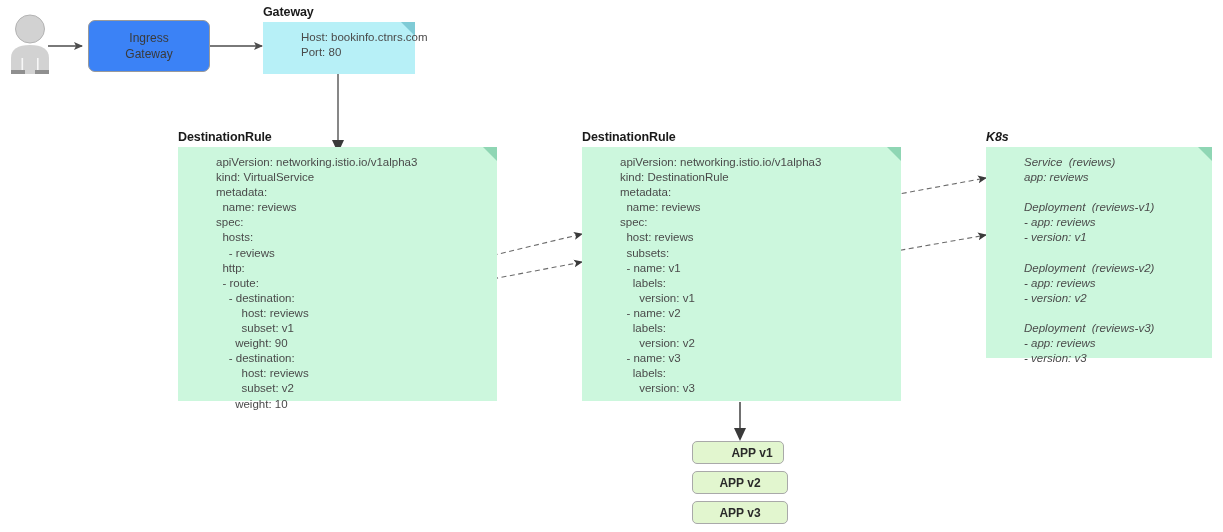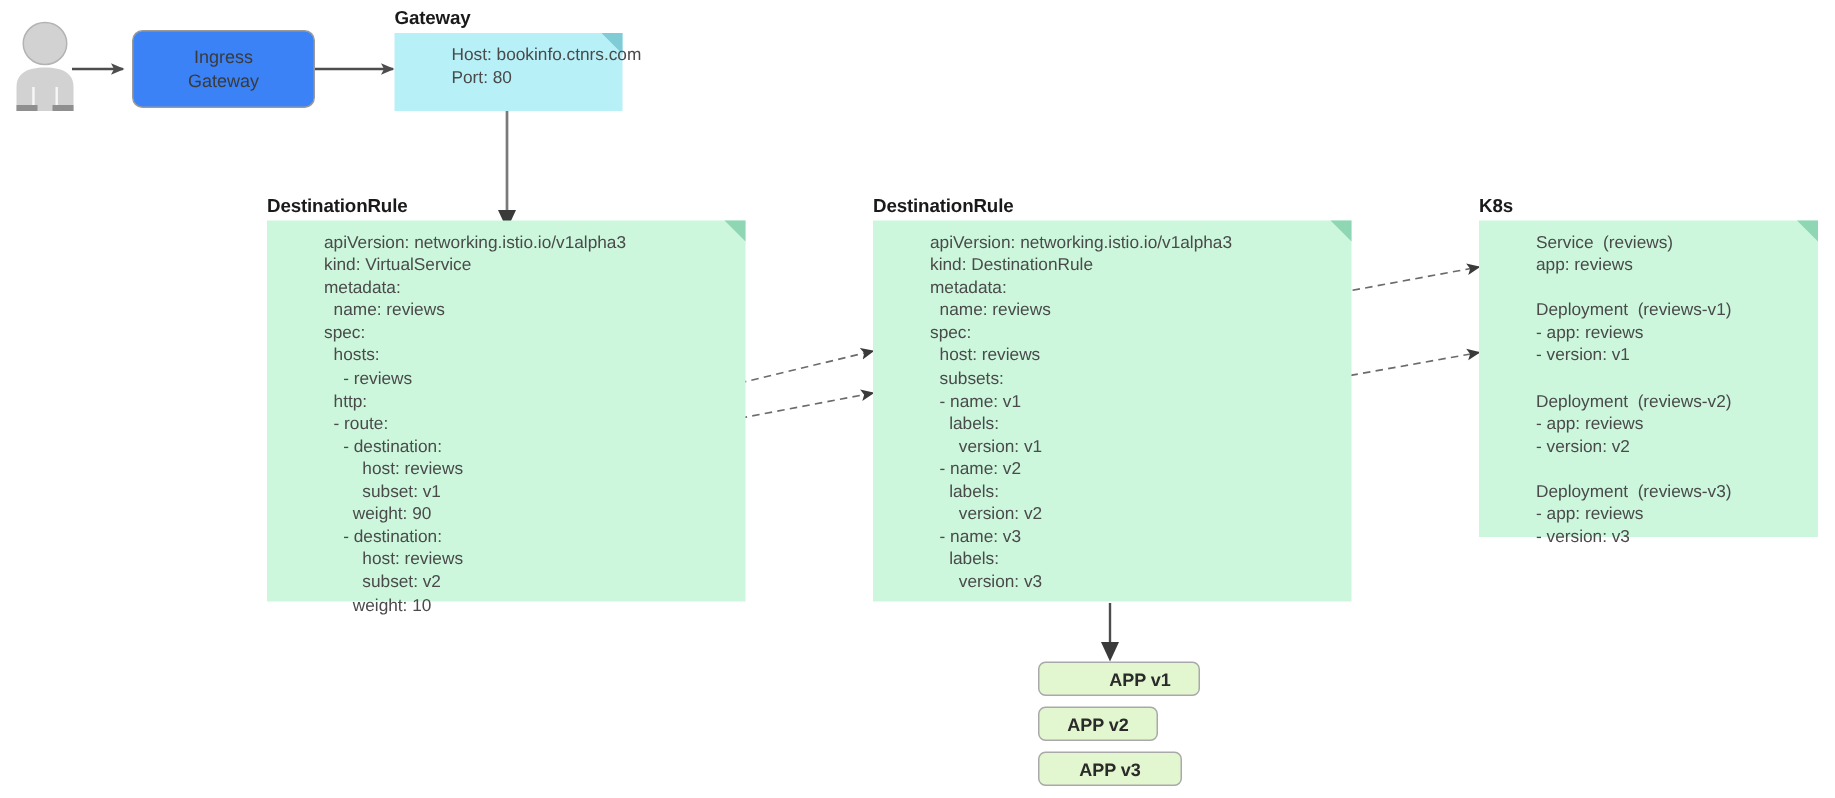--- a/index.html
+++ b/index.html
@@ -217,42 +217,42 @@
     labels:
       version: v1
   - name: v2
     labels:
       version: v2
   - name: v3
     labels:
       version: v3</div>
   </div>
 
-  <div class="note note-green" style="left:986px; top:147px; width:226px; height:211px;">
+  <div class="note note-green" style="left:986px; top:147px; width:226px; height:211px;font-style:italic;">
     <span class="note-title">K8s</span>
     <span class="fold"></span>
     <div class="note-body">Service  (reviews)
 app: reviews
 
 Deployment  (reviews-v1)
 - app: reviews
 - version: v1
 
 Deployment  (reviews-v2)
 - app: reviews
 - version: v2
 
 Deployment  (reviews-v3)
 - app: reviews
 - version: v3</div>
   </div>
 
-  <div class="rbox rbox-lime" style="left:692px; top:441px; width:108px; height:23px;padding-left:28px;">
+  <div class="rbox rbox-lime" style="left:692px; top:441px; width:92px; height:23px;padding-left:28px;">
     <span>APP v1</span>
   </div>
-  <div class="rbox rbox-lime" style="left:692px; top:471px; width:80px; height:23px;">
+  <div class="rbox rbox-lime" style="left:692px; top:471px; width:96px; height:23px;">
     <span>APP v2</span>
   </div>
   <div class="rbox rbox-lime" style="left:692px; top:501px; width:96px; height:23px;">
     <span>APP v3</span>
   </div>
 
 </div>
 
 </body></html>

